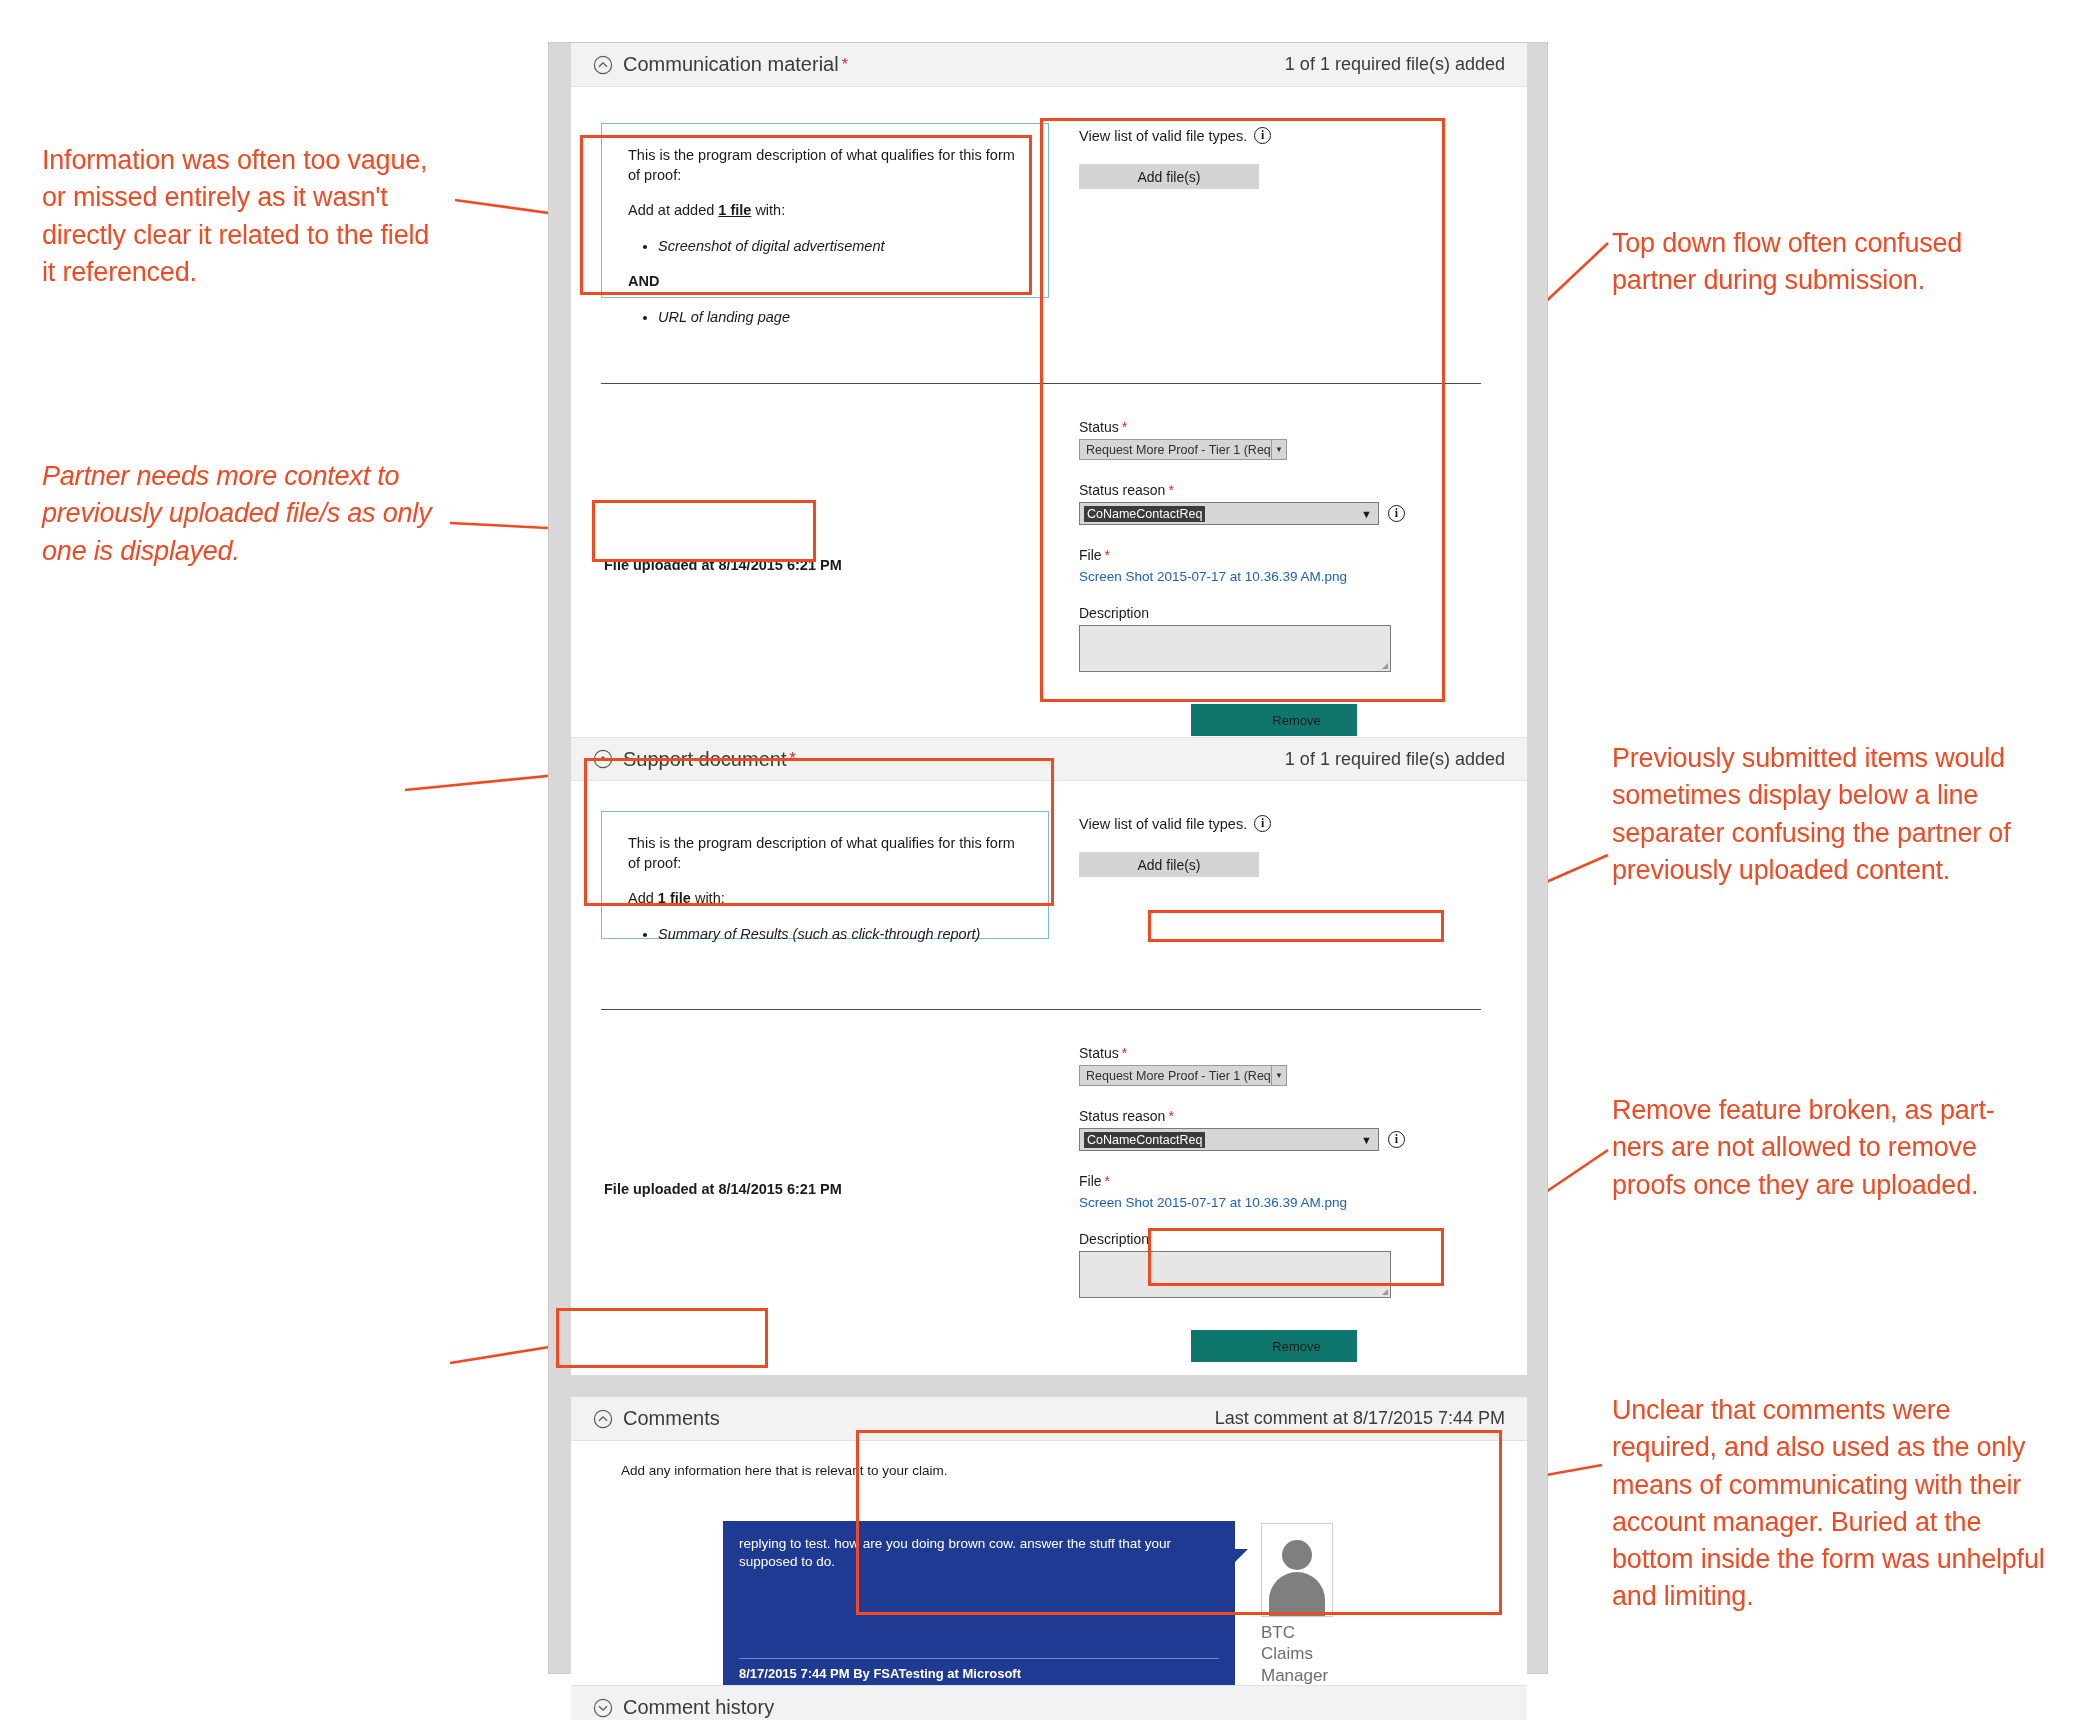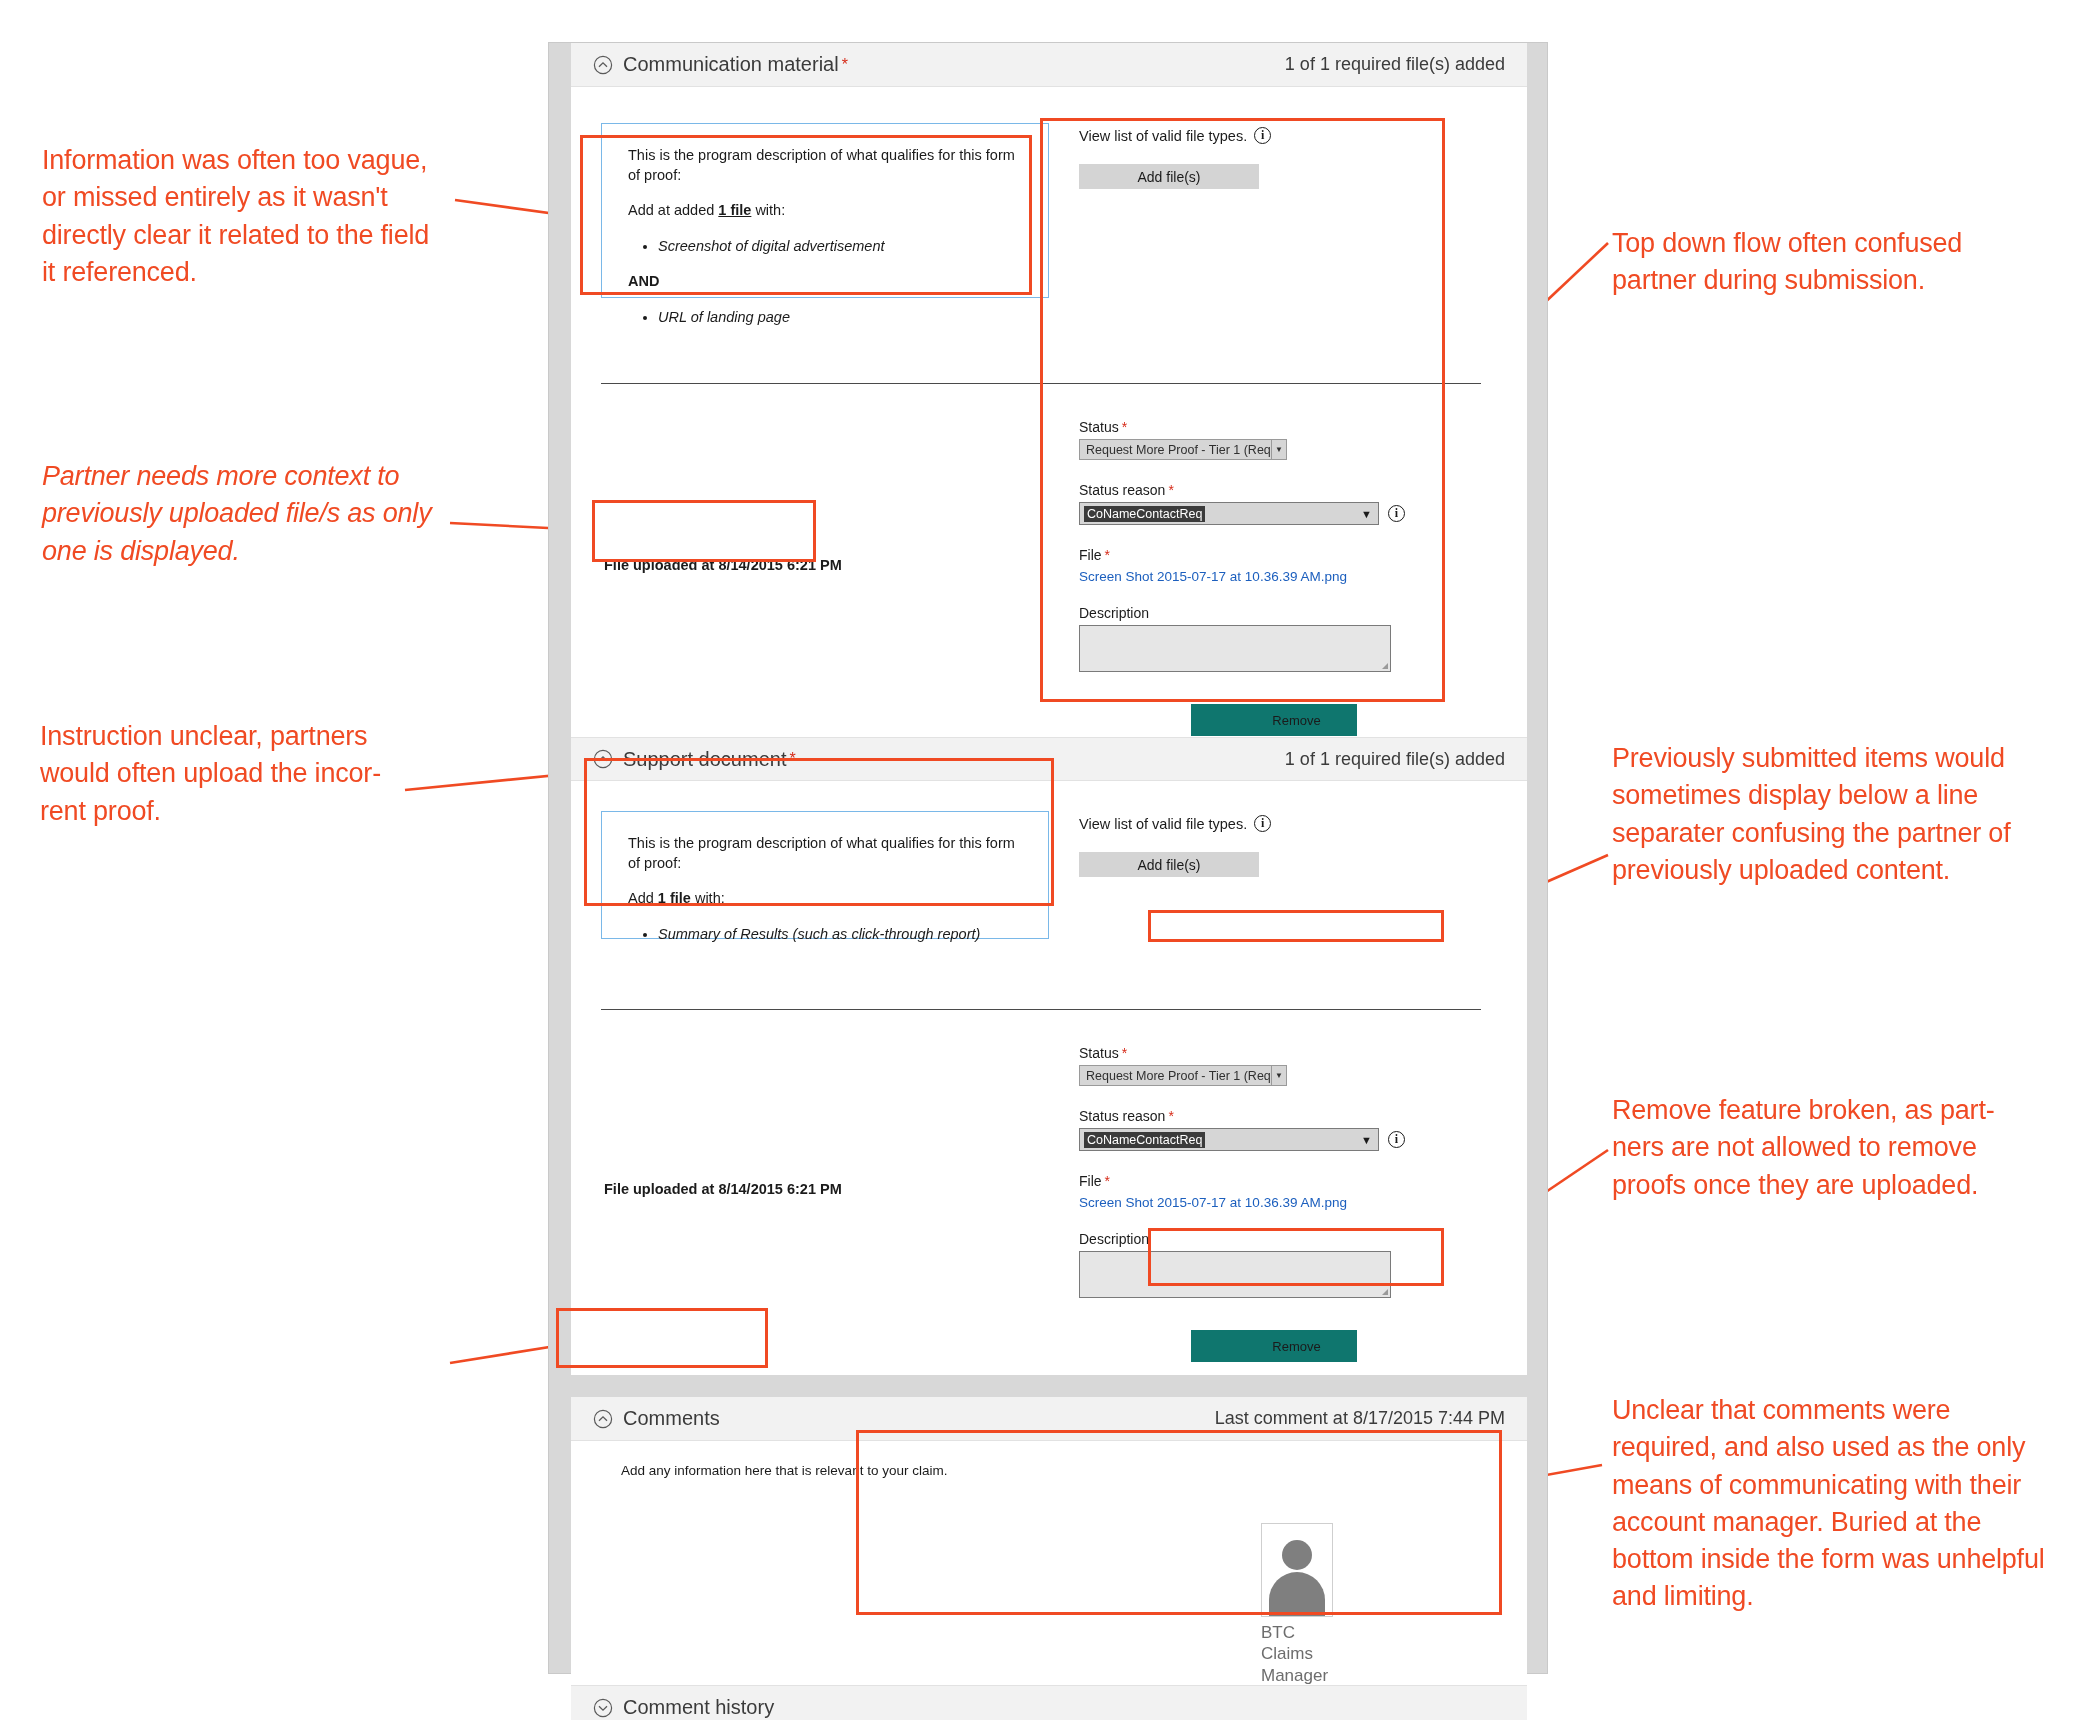--- a/index.html
+++ b/index.html
@@ -301,21 +301,20 @@
       <line x1="1608" y1="855" x2="1448" y2="925"></line>
       <line x1="1608" y1="1150" x2="1448" y2="1258"></line>
       <line x1="1602" y1="1465" x2="1502" y2="1483"></line>
     </g>
   </svg>
 
   <div class="anno" style="left:42px; top:142px; width:400px;">Information was often too vague, or missed entirely as it wasn't directly clear it related to the field it referenced.</div>
 
   <div class="anno" style="left:42px; top:458px; width:390px;font-style:italic;">Partner needs more context to previously uploaded file/s as only one is displayed.</div>
 
-  <div class="anno" style="left:40px; top:718px; width:365px;">Instruction unclear, partners would often upload the incor-rent proof.</div>
 
 
   <div class="anno" style="left:1612px; top:225px; width:400px;">Top down flow often confused partner during submission.</div>
 
   <div class="anno" style="left:1612px; top:740px; width:440px;">Previously submitted items would sometimes display below a line separater confusing the partner of previously uploaded content.</div>
 
   <div class="anno" style="left:1612px; top:1092px; width:428px;">Remove feature broken, as part-ners are not allowed to remove proofs once they are uploaded.</div>
 
   <div class="anno" style="left:1612px; top:1392px; width:448px;">Unclear that comments were required, and also used as the only means of communicating with their account manager. Buried at the bottom inside the form was unhelpful and limiting.</div>
 
@@ -475,20 +474,26 @@
             <circle cx="10" cy="10" r="8.6" fill="none" stroke="#5a5a5a" stroke-width="1.2"></circle>
             <polyline points="6,11.8 10,7.8 14,11.8" fill="none" stroke="#5a5a5a" stroke-width="1.3"></polyline>
           </svg>
           <span class="sec-title">Comments</span>
           <span class="sec-status">Last comment at 8/17/2015 7:44 PM</span>
         </div>
 
         <div class="sec-body" style="height:244px;">
           <div class="cmt-hint" style="left:50px; top:22px;">Add any information here that is relevant to your claim.</div>
 
+          <div class="bubble" style="left:152px; top:80px;">
+            <div class="txt">replying to test. how are you doing brown cow. answer the stuff that your supposed to do.</div>
+            <div class="rule"></div>
+            <div class="meta">8/17/2015 7:44 PM By FSATesting at Microsoft</div>
+            <div class="tail"></div>
+          </div>
 
           <div class="avatar-wrap" style="left:690px; top:82px;">
             <div class="avatar-box">
               <div class="avatar-head"></div>
               <div class="avatar-body"></div>
             </div>
             <div class="avatar-name">BTC Claims Manager</div>
           </div>
         </div>
 

